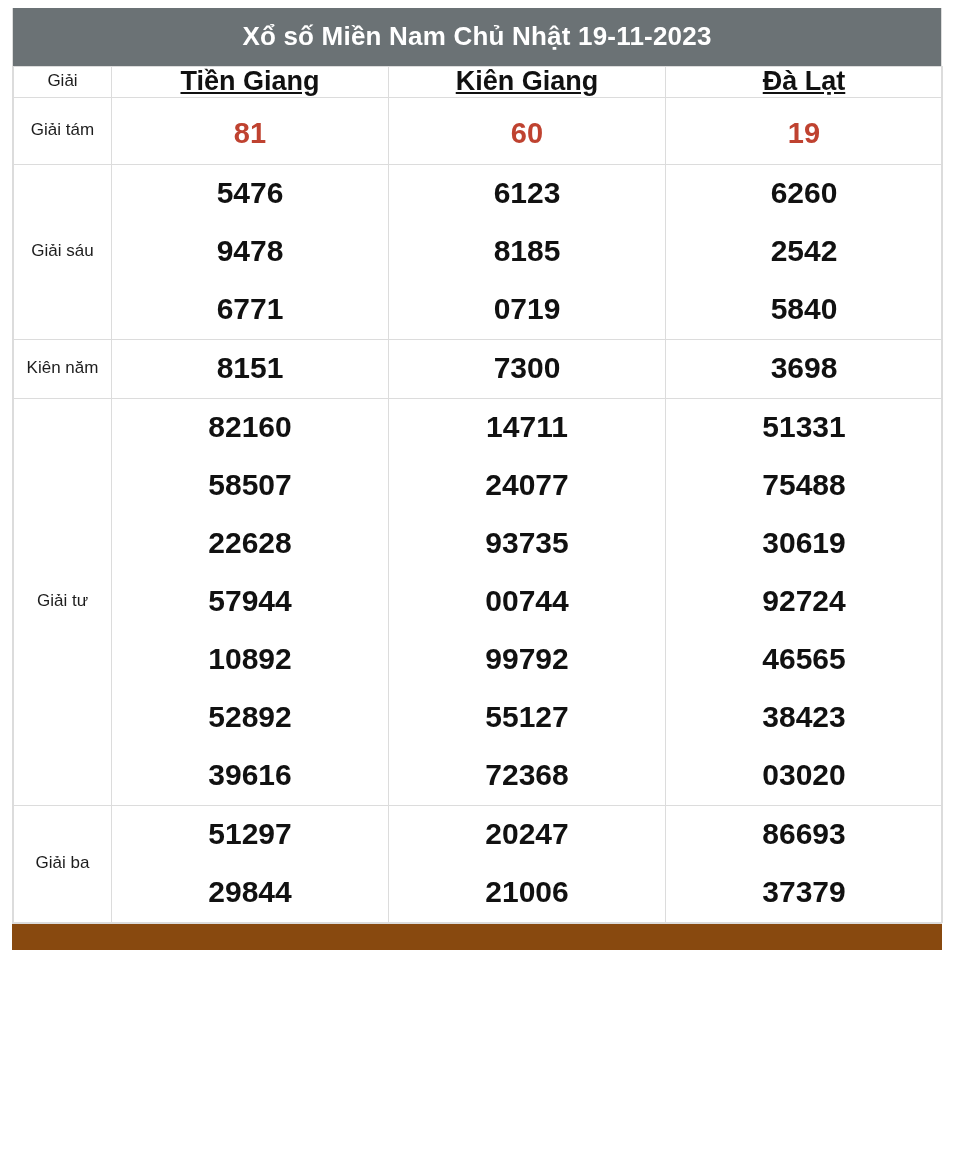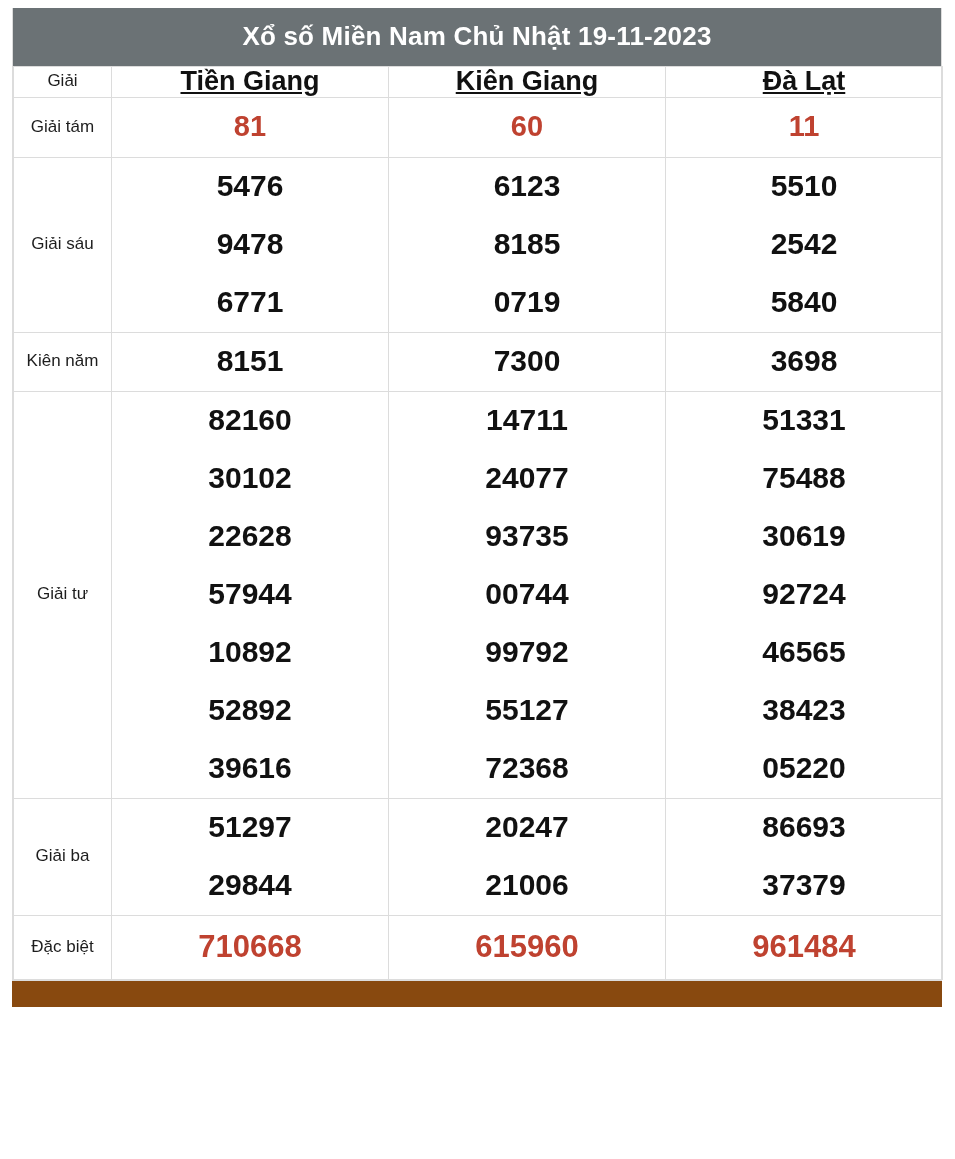--- a/index.html
+++ b/index.html
@@ -75,20 +75,21 @@
     padding: 0;
   }
   td.numcell .num {
     display: block;
     padding: 13px 2px 15px 2px;
     line-height: 1.0;
   }
   td.numcell.red .num,
   td.numcell.red {
     color: #bf4230;
+    margin-top: 7px;
   }
   td.numcell.special .num {
     font-size: 31px;
     color: #bf4230;
     padding: 15px 2px 17px 2px;
   }
   td.numcell.eight .num {
     font-size: 29px;
     padding: 14px 2px 16px 2px;
   }
@@ -123,58 +124,58 @@
           </tr>
           <tr>
             <td class="prize-label">Giải tám</td>
             <td class="numcell red eight">
               <span class="num">81</span>
             </td>
             <td class="numcell red eight">
               <span class="num">60</span>
             </td>
             <td class="numcell red eight">
-              <span class="num">11</span>
+              <span class="num">19</span>
             </td>
           </tr>
           <tr>
             <td class="prize-label">Giải sáu</td>
             <td class="numcell">
               <span class="num">5476</span>
               <span class="num">9478</span>
               <span class="num">6771</span>
             </td>
             <td class="numcell">
               <span class="num">6123</span>
               <span class="num">8185</span>
               <span class="num">0719</span>
             </td>
             <td class="numcell">
-              <span class="num">5510</span>
+              <span class="num">6260</span>
               <span class="num">2542</span>
               <span class="num">5840</span>
             </td>
           </tr>
           <tr>
             <td class="prize-label">Kiên năm</td>
             <td class="numcell">
               <span class="num">8151</span>
             </td>
             <td class="numcell">
               <span class="num">7300</span>
             </td>
             <td class="numcell">
               <span class="num">3698</span>
             </td>
           </tr>
           <tr>
             <td class="prize-label">Giải tư</td>
             <td class="numcell">
               <span class="num">82160</span>
-              <span class="num">30102</span>
+              <span class="num">58507</span>
               <span class="num">22628</span>
               <span class="num">57944</span>
               <span class="num">10892</span>
               <span class="num">52892</span>
               <span class="num">39616</span>
             </td>
             <td class="numcell">
               <span class="num">14711</span>
               <span class="num">24077</span>
               <span class="num">93735</span>
@@ -183,50 +184,38 @@
               <span class="num">55127</span>
               <span class="num">72368</span>
             </td>
             <td class="numcell">
               <span class="num">51331</span>
               <span class="num">75488</span>
               <span class="num">30619</span>
               <span class="num">92724</span>
               <span class="num">46565</span>
               <span class="num">38423</span>
-              <span class="num">05220</span>
+              <span class="num">03020</span>
             </td>
           </tr>
           <tr>
             <td class="prize-label">Giải ba</td>
             <td class="numcell">
               <span class="num">51297</span>
               <span class="num">29844</span>
             </td>
             <td class="numcell">
               <span class="num">20247</span>
               <span class="num">21006</span>
             </td>
             <td class="numcell">
               <span class="num">86693</span>
               <span class="num">37379</span>
             </td>
           </tr>
-          <tr>
-            <td class="prize-label">Đặc biệt</td>
-            <td class="numcell special">
-              <span class="num">710668</span>
-            </td>
-            <td class="numcell special">
-              <span class="num">615960</span>
-            </td>
-            <td class="numcell special">
-              <span class="num">961484</span>
-            </td>
-          </tr>
         </tbody>
     </table>
 
   </div>
 
   <div class="bottom-bar"></div>
 
 </div>
 
 </body></html>

